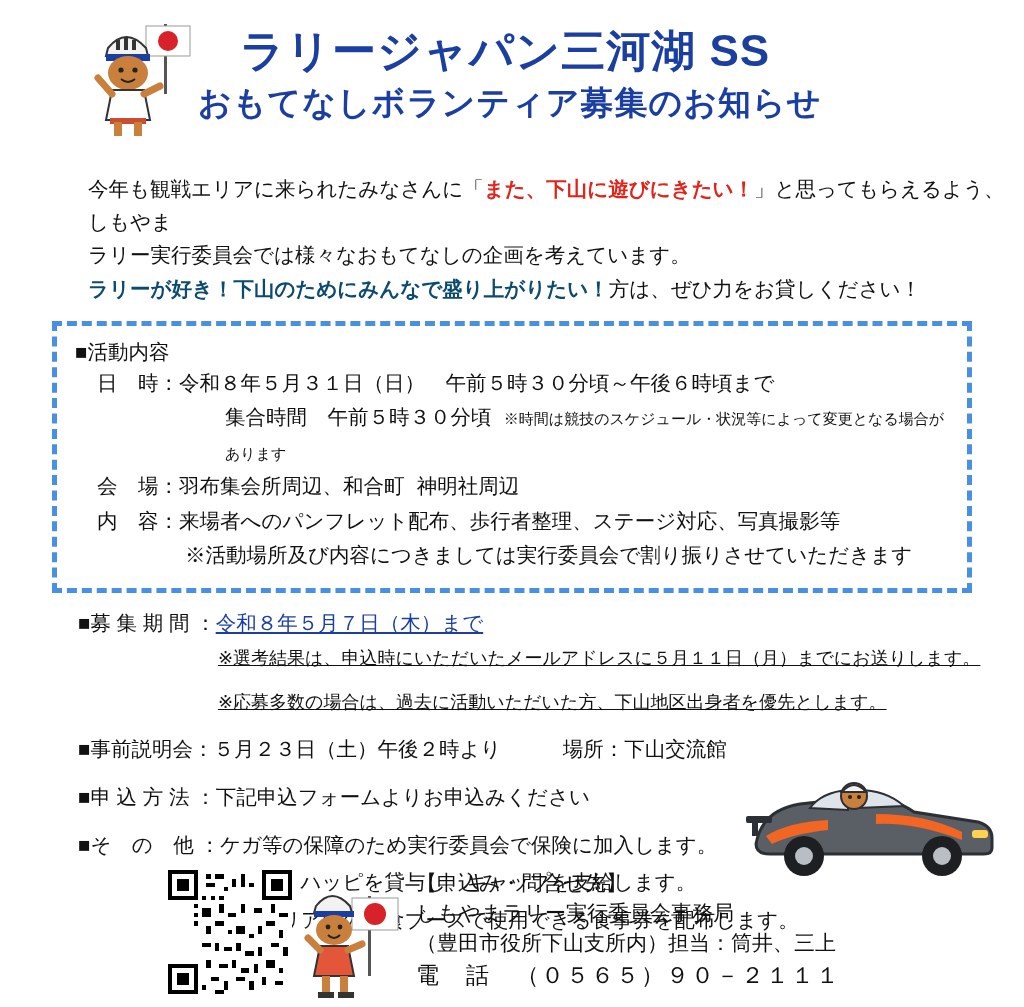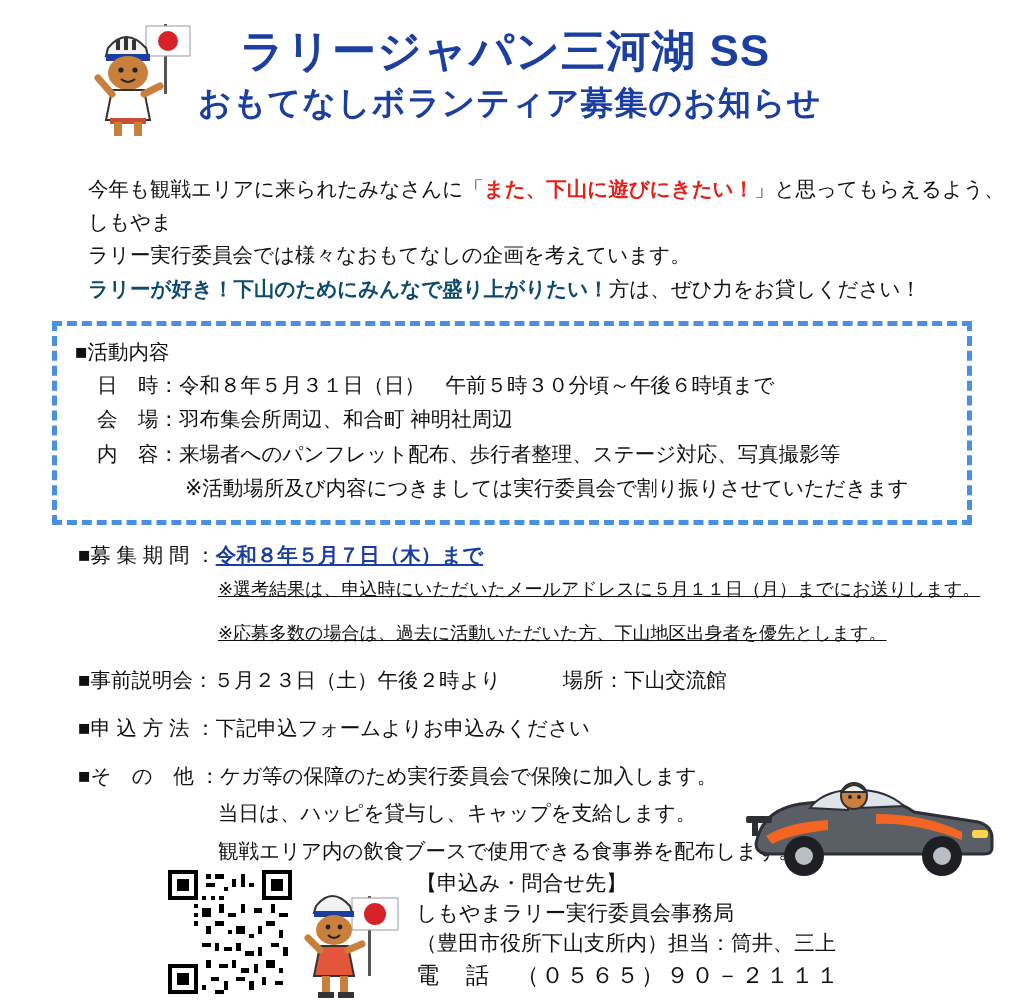--- a/index.html
+++ b/index.html
@@ -31,31 +31,31 @@
   .intro .accent-red{color:#e2231a;font-weight:bold;text-align:center;}
   .intro .accent-blue{color:#0c4a6e;font-weight:bold;}
 
   
   .dash-box{
     margin:16px 52px 0 52px;
     border:5px dashed #4a90e2;
     padding:12px 18px 14px 18px;
     box-sizing:border-box;
   }
-  .dash-box .row{font-size:20.5px;line-height:1.68;}
+  .dash-box .row{font-size:20.5px;line-height:1.68;font-family:Liberation Mono, monospace;}
   .dash-box .head{font-size:20.5px;margin-bottom:2px;}
   .indent1{padding-left:22px;}
   .indent2{padding-left:150px;}
   .indent3{padding-left:110px;}
   .note{font-size:15px;color:#111;}
 
   
   .details{margin:14px 0 0 78px;font-size:20.5px;line-height:1.55;}
   .details .line{margin-bottom:6px;white-space:nowrap;}
-  .blue-ul{color:#1b3fa0;font-weight:bold;text-decoration:underline;}
+  .blue-ul{color:#1b3fa0;font-weight:normal;text-decoration:underline;}
   .sub-s{margin-left:140px;font-size:18px;text-decoration:underline;}
   .sub2{margin-left:140px;font-size:20.5px;}
   .spacer{height:10px;}
 
   
   .car{position:absolute;right:18px;top:752px;width:270px;height:130px;}
 
   
   .footer{position:absolute;left:0;top:866px;width:916px;height:141px;}
   .qr{position:absolute;left:168px;top:4px;width:124px;height:124px;}
@@ -110,20 +110,24 @@
     <div>ラリー実行委員会では様々なおもてなしの企画を考えています。</div>
     <div>
       <span class="accent-blue">ラリーが好き！下山のためにみんなで盛り上がりたい！</span><span>方は、ぜひ力をお貸しください！</span>
     </div>
   </div>
 
   <div class="dash-box">
     <div class="head">■活動内容</div>
     <div class="row indent1">
       <span>日　時：</span><span>令和８年５月３１日（日）　午前５時３０分頃～午後６時頃まで</span>
+    </div>
+    <div class="row indent2">
+      <span>集合時間　午前５時３０分頃</span>
+      <span class="note">※時間は競技のスケジュール・状況等によって変更となる場合があります</span>
     </div>
     <div class="row indent1">
       <span>会　場：</span><span>羽布集会所周辺、和合町 神明社周辺</span>
     </div>
     <div class="row indent1">
       <span>内　容：</span><span>来場者へのパンフレット配布、歩行者整理、ステージ対応、写真撮影等</span>
     </div>
     <div class="row indent3">
       <span>※活動場所及び内容につきましては実行委員会で割り振りさせていただきます</span>
     </div>

